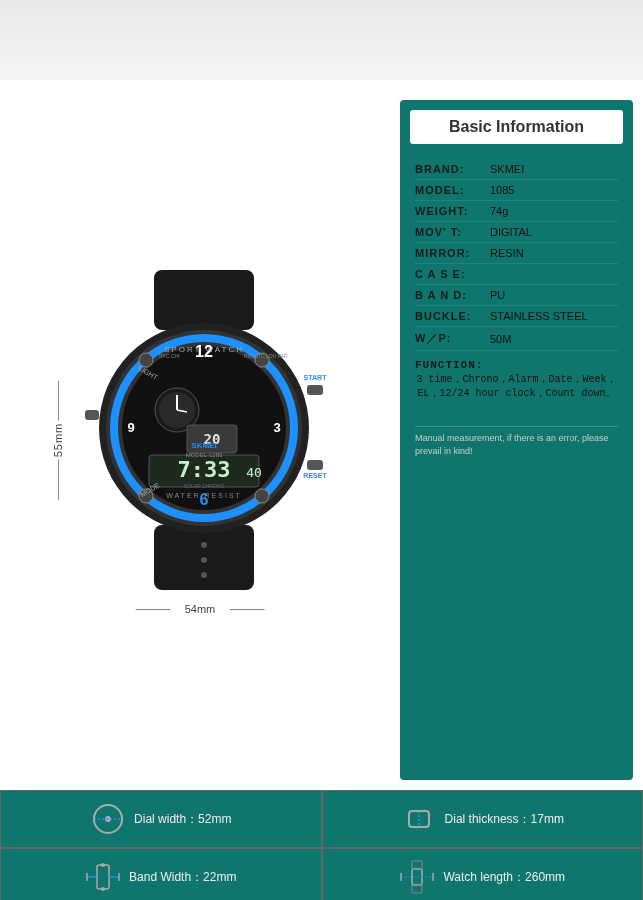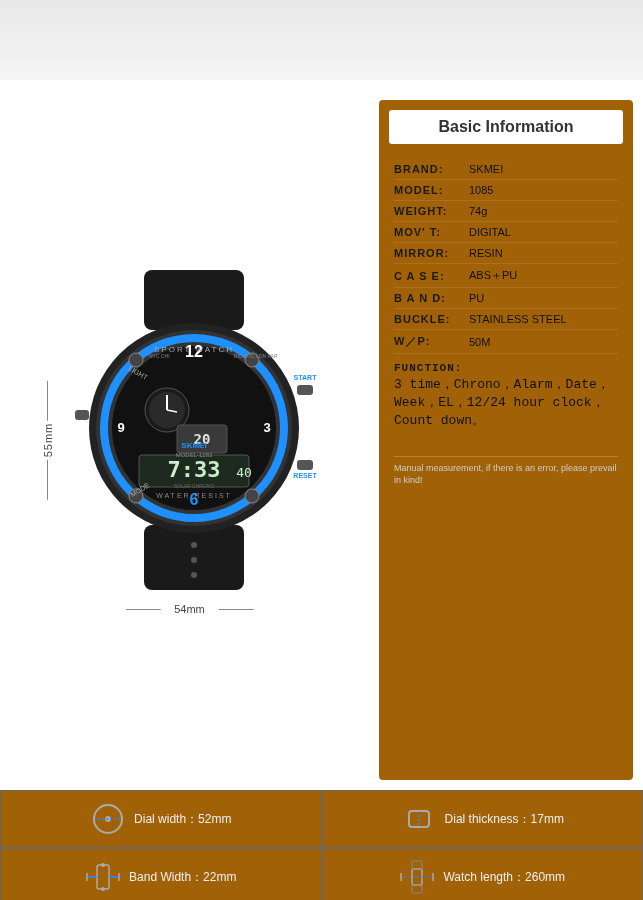--- a/index.html
+++ b/index.html
@@ -40,22 +40,22 @@
     .watch-area {
       flex: 1;
       position: relative;
       display: flex;
       align-items: center;
       justify-content: center;
     }
 
     
     .info-panel {
-      width: 254px;
-      background: #a16207;
+      width: 233px;
+      background: #0f766e;
       border-radius: 4px;
       padding: 0;
       overflow: hidden;
     }
 
     .info-header {
       background: #fff;
       margin: 10px;
       border-radius: 3px;
       padding: 8px 15px;
@@ -103,38 +103,39 @@
     }
 
     .info-function-label {
       font-size: 11px;
       font-weight: bold;
       color: #1a1a1a;
       letter-spacing: 1px;
     }
 
     .info-function-value {
-      font-size: 13px;
+      font-size: 10px;
       color: #111;
       line-height: 1.4;
+      text-align: center;
     }
 
     .info-note {
       font-size: 9px;
       color: #ccc;
       margin-top: 21px;
       line-height: 1.4;
       padding-top: 5px;
       border-top: 1px solid rgba(255,255,255,0.2);
     }
 
     
     .specs-bar {
       width: 100%;
-      background: #a16207;
+      background: #0f766e;
       display: grid;
       grid-template-columns: 1fr 1fr;
       grid-template-rows: 1fr 1fr;
       height: 110px;
     }
 
     .spec-item {
       display: flex;
       align-items: center;
       justify-content: center;
@@ -275,21 +276,20 @@
         <div class="info-row">
           <span class="info-label">MOV' T:</span>
           <span class="info-value">DIGITAL</span>
         </div>
         <div class="info-row">
           <span class="info-label">MIRROR:</span>
           <span class="info-value">RESIN</span>
         </div>
         <div class="info-row">
           <span class="info-label">C A S E:</span>
-          <span class="info-value">ABS＋PU</span>
         </div>
         <div class="info-row">
           <span class="info-label">B A N D:</span>
           <span class="info-value">PU</span>
         </div>
         <div class="info-row">
           <span class="info-label">BUCKLE:</span>
           <span class="info-value">STAINLESS STEEL</span>
         </div>
         <div class="info-row">

